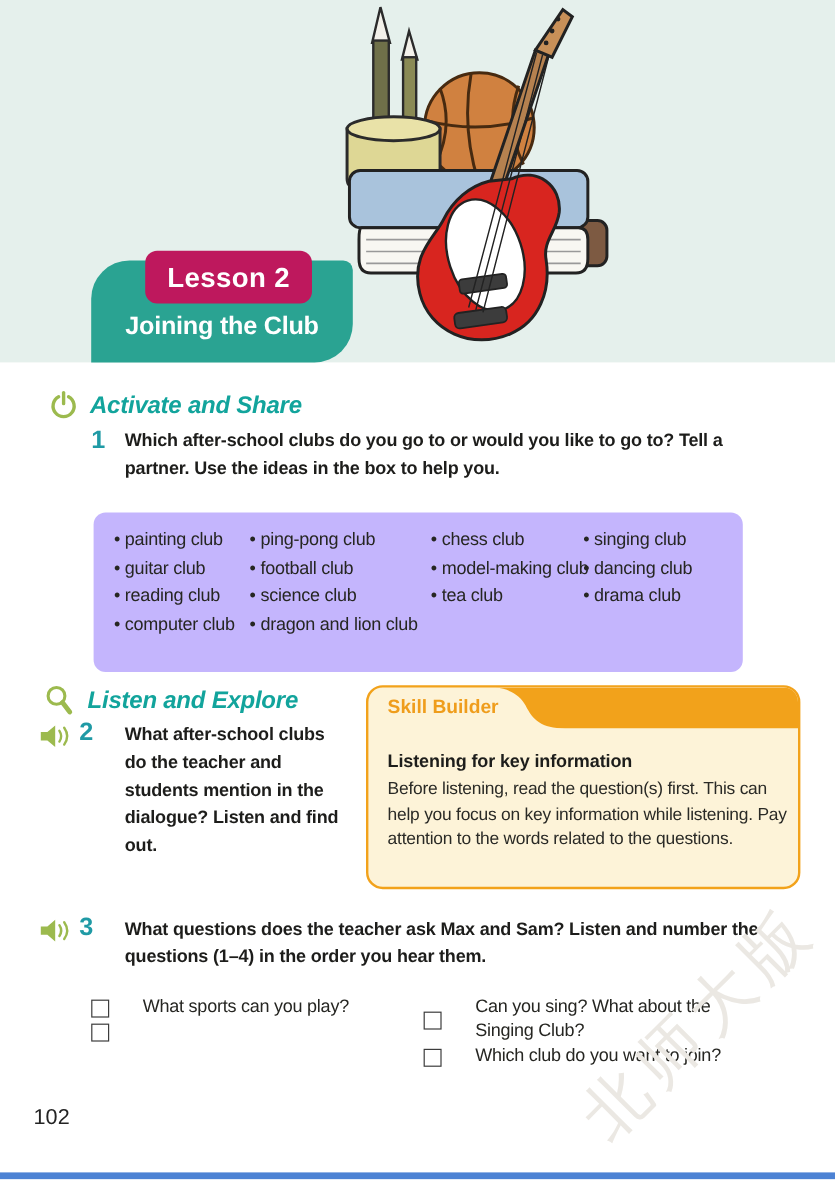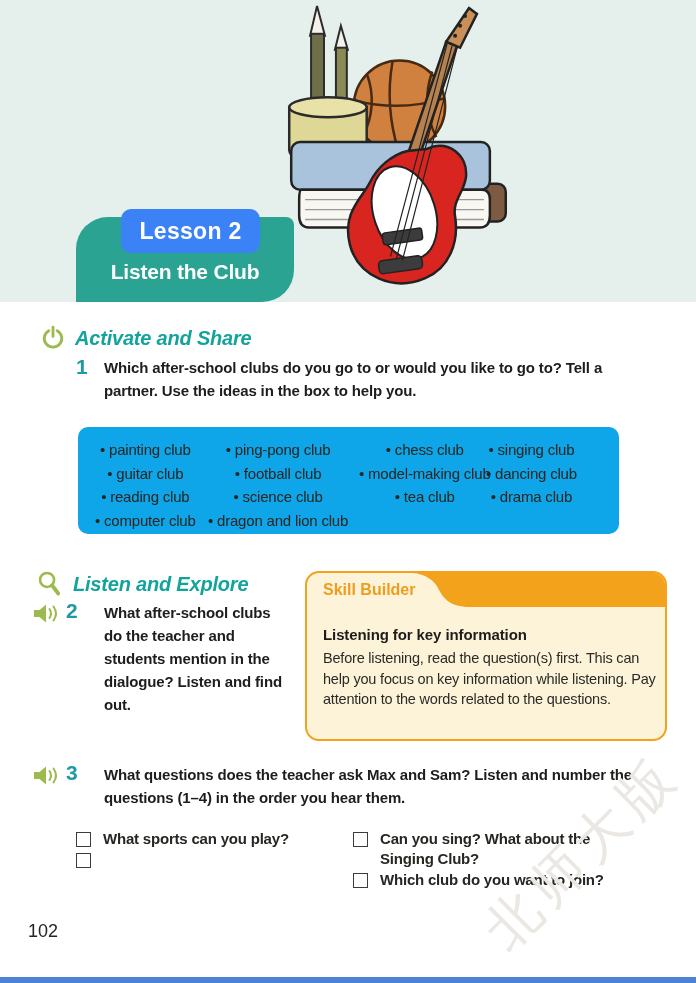--- a/index.html
+++ b/index.html
@@ -3,45 +3,45 @@
 <meta charset="utf-8">
 <style>
   html,body{margin:0;padding:0;background:#fff;}
   .page{position:relative;width:696px;height:983px;background:#ffffff;overflow:hidden;
         font-family:"Liberation Sans",sans-serif;color:#1d1d1b;}
   
   .header-band{position:absolute;left:0;top:0;width:696px;height:302px;background:#e5f0ec;}
   .illustration{position:absolute;left:268px;top:2px;width:258px;height:298px;}
   .badge{position:absolute;left:76px;top:217px;width:218px;height:85px;background:#2aa392;
          border-radius:32px 8px 32px 0;}
-  .lesson-label{position:absolute;left:121px;top:209px;width:139px;height:44px;background:#3b82f6;
+  .lesson-label{position:absolute;left:121px;top:209px;width:139px;height:44px;background:#be185d;
          border-radius:10px;color:#fff;font-weight:bold;font-size:23px;display:flex;
          align-items:center;justify-content:center;letter-spacing:.3px;}
   .lesson-title{position:absolute;left:76px;top:260px;width:218px;text-align:center;color:#fff;
          font-weight:bold;font-size:21px;letter-spacing:-.2px;}
   
   .sec-head{position:absolute;display:flex;align-items:center;gap:9px;font-style:italic;}
   .sec-head .t{color:#12a49c;font-weight:bold;font-size:20px;letter-spacing:-.2px;}
   .exnum{position:absolute;color:#1f9aa5;font-weight:bold;font-size:21px;}
   .extext{position:absolute;font-weight:bold;font-size:15px;line-height:23px;letter-spacing:-.15px;color:#1d1d1b;}
   
-  .ideas-box{position:absolute;left:78px;top:427px;width:541px;height:107px;background:#0ea5e9;border-radius:10px;text-align:center;}
+  .ideas-box{position:absolute;left:78px;top:427px;width:541px;height:133px;background:#c4b5fd;border-radius:10px;}
   .ideas-col{position:absolute;top:11px;font-size:15px;line-height:23.5px;color:#262622;letter-spacing:-.2px;}
   .ideas-col div::before{content:"• ";}
   
   .skill-box{position:absolute;left:305px;top:571px;width:362px;height:170px;background:#fdf3d8;
              border:2.5px solid #f2a21b;border-radius:14px;overflow:hidden;box-sizing:border-box;}
   .skill-tab{position:absolute;top:0;right:0;width:252px;height:34px;}
   .skill-tab-label{position:absolute;left:16px;top:8px;color:#ef9d1c;font-weight:bold;font-size:16px;}
   .skill-heading{position:absolute;left:16px;top:53px;font-weight:bold;font-size:15px;letter-spacing:-.1px;}
   .skill-body{position:absolute;left:16px;top:75px;width:338px;font-size:14.5px;line-height:20.5px;
               color:#2a2a26;letter-spacing:-.2px;}
   
   .qcol{position:absolute;display:flex;flex-direction:column;gap:1px;}
-  .qrow{display:flex;align-items:flex-start;gap:12px;font-weight:bold;}
+  .qrow{display:flex;align-items:center;gap:28px;}
   .qbox{width:13px;height:13px;border:1.6px solid #3c3c3c;margin-top:3px;flex:0 0 auto;background:#fff;}
   .qtext{font-size:15px;line-height:20px;color:#262622;letter-spacing:-.2px;}
   
   .pagenum{position:absolute;left:28px;top:921px;font-size:18px;color:#242424;}
   .watermark{position:absolute;left:408px;top:818px;width:340px;height:60px;text-align:center;
              transform:rotate(-45deg);font-size:54px;letter-spacing:8px;color:#ebe8e3;
              font-family:"DejaVu Sans",sans-serif;}
   .bottom-bar{position:absolute;left:0;bottom:0;width:696px;height:6px;background:#4c82d4;}
 </style>
 </head>
@@ -84,21 +84,21 @@
         <rect x="108" y="230" width="40" height="12" rx="3" transform="rotate(-8 128 236)" fill="#3c3c3c" stroke="#222" stroke-width="1.5"></rect>
         <rect x="104" y="258" width="44" height="13" rx="4" transform="rotate(-8 126 264)" fill="#3c3c3c" stroke="#222" stroke-width="1.5"></rect>
         <path d="M122,258 L178,44 M128,260 L183,46 M116,256 L173,42" stroke="#222" stroke-width="1.2" fill="none"></path>
         <circle cx="191" cy="14" r="2" fill="#222"></circle>
           <circle cx="186" cy="24" r="2" fill="#222"></circle>
           <circle cx="181" cy="34" r="2" fill="#222"></circle>
       </g>
     </svg>
     <div class="badge"></div>
     <div class="lesson-label">Lesson 2</div>
-    <div class="lesson-title">Listen the Club</div>
+    <div class="lesson-title">Joining the Club</div>
   </div>
 
   <div class="sec-head" style="left:40px;top:325px;">
     <svg width="26" height="26" viewBox="0 0 24 24">
       <path d="M15.8 5.2 a8.1 8.1 0 1 1 -7.6 0" fill="none" stroke="#9cba4e" stroke-width="2.6" stroke-linecap="round"></path>
       <line x1="12" y1="2" x2="12" y2="10.5" stroke="#9cba4e" stroke-width="2.6" stroke-linecap="round"></line>
     </svg>
     <span class="t">Activate and Share</span>
   </div>
 

